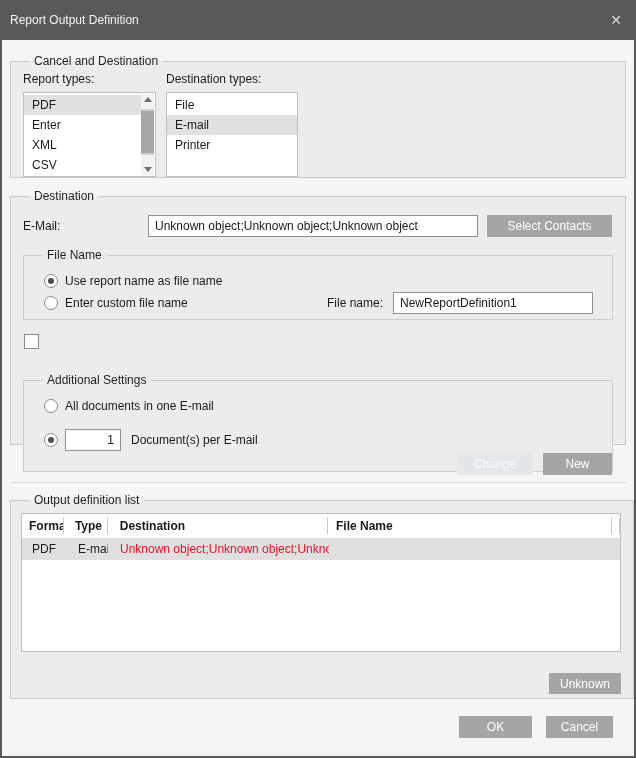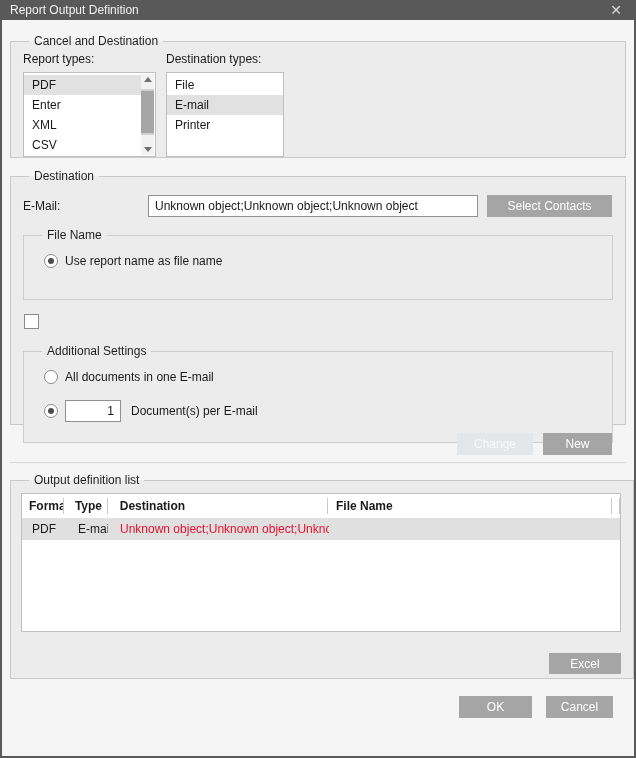--- a/index.html
+++ b/index.html
@@ -1,34 +1,34 @@
 <!DOCTYPE html>
 <html><head>
 <meta charset="utf-8">
 <style>
   * { margin:0; padding:0; box-sizing:border-box; }
   html,body { width:636px; height:758px; }
   body { font-family:"Liberation Sans","DejaVu Sans",sans-serif; font-size:12px; color:#1a1a1a; background:#fff; }
 
   .dialog { width:636px; height:758px; border:2px solid #595959; border-top:none; background:#f5f5f5; overflow:hidden; }
 
-  .titlebar { height:20px; background:#595959; margin:0 -2px; display:flex; align-items:center; padding:0 10px; }
+  .titlebar { height:40px; background:#595959; margin:0 -2px; display:flex; align-items:center; padding:0 10px; }
   .titlebar .title { color:#f2f2f2; font-size:12px; }
   .titlebar .close { margin-left:auto; color:#dcdcdc; font-size:14px; line-height:1; cursor:default; padding:2px 4px; }
 
   .body { padding:0 8px; height:732px; overflow:hidden; }
 
   fieldset { border:1px solid #c7c9cb; background:#ececec; padding:2px 12px 8px; }
   legend { padding:0 5px; margin-left:6px; font-size:12px; color:#1f1f1f; }
   fieldset.nested { border-color:#cbcdcf; background:#ececec; }
 
   .fs-format { margin-top:14px; height:124px; }
   .cols { display:flex; }
   .col1 { width:133px; }
-  .col2 { margin-left:10px; width:118px; }
+  .col2 { margin-left:10px; width:132px; }
   .field-label { margin:2px 0 6px; }
 
   .listbox { background:#fff; border:1px solid #bfbfbf; height:85px; position:relative; overflow:hidden; padding-top:2px; }
   .lb-item { height:20px; line-height:20px; padding-left:8px; }
   .lb-item.selected { background:#e1e1e1; }
   .lb-scroll { position:absolute; top:1px; right:1px; bottom:1px; width:13px; background:#f2f2f2; display:flex; flex-direction:column; }
   .sb-arrow { height:11px; display:flex; align-items:center; justify-content:center; }
   .sb-arrow span { width:0; height:0; border-left:4px solid transparent; border-right:4px solid transparent; }
   .sb-up span { border-bottom:5px solid #6f6f6f; }
   .sb-down span { border-top:5px solid #6f6f6f; }
@@ -50,21 +50,21 @@
   .radio-label { margin-left:7px; }
   .fn-row2 { position:relative; }
   .fn-right { position:absolute; right:7px; top:-4px; display:flex; align-items:center; }
   .fn-label { margin-right:10px; }
   .filename-input { width:200px; background:#ececec; border-color:#b3b3b3; }
 
   .check-row { display:flex; align-items:center; margin-top:14px; margin-left:1px; }
   .checkbox { width:15px; height:15px; border:1px solid #8a8a8a; background:#fff; flex:0 0 auto; }
   .check-label { margin-left:8px; }
 
-  .fs-additional { margin-top:15px; height:99px; padding-top:4px; }
+  .fs-additional { margin-top:24px; height:99px; padding-top:4px; }
   .docs-row { margin-top:16px; }
   .docs-input { width:56px; margin-left:7px; text-align:right; }
   .docs-label { margin-left:10px; }
 
   .actions-row { display:flex; justify-content:flex-end; gap:10px; margin-top:8px; padding-right:14px; }
   .btn-change { width:76px; background:#e3e7e9; color:#f8fafa; }
   .btn-new { width:69px; }
 
   .separator { border:none; border-top:1px solid #d9d9d9; margin-top:7px; }
 
@@ -143,20 +143,28 @@
         <input class="text email-input" type="text" value="Unknown object;Unknown object;Unknown object" style="">
         <button class="btn btn-select-contacts">Select Contacts</button>
       </div>
 
       <fieldset class="nested fs-filename">
         <legend>File Name</legend>
         <div class="radio-row">
           <span class="radio checked"></span>
           <span class="radio-label">Use report name as file name</span>
         </div>
+        <div class="radio-row fn-row2">
+          <span class="radio"></span>
+          <span class="radio-label">Enter custom file name</span>
+          <span class="fn-right">
+            <span class="fn-label">File name:</span>
+            <input class="text filename-input" type="text" value="NewReportDefinition1" style="">
+          </span>
+        </div>
       </fieldset>
 
       <div class="check-row">
         <span class="checkbox"></span>
       </div>
 
       <fieldset class="nested fs-additional">
         <legend>Additional Settings</legend>
         <div class="radio-row">
           <span class="radio"></span>
@@ -188,21 +196,21 @@
           <div class="tc tc-fill"></div>
         </div>
         <div class="t-row">
           <div class="tc tc-format">PDF</div>
           <div class="tc tc-type">E-mail</div>
           <div class="tc tc-dest red">Unknown object;Unknown object;Unknown object</div>
           <div class="tc tc-fill"></div>
         </div>
       </div>
       <div class="delete-row">
-        <button class="btn btn-delete">Excel</button>
+        <button class="btn btn-delete">Unknown</button>
       </div>
     </fieldset>
 
     <div class="footer">
       <button class="btn btn-ok">OK</button>
       <button class="btn btn-cancel">Cancel</button>
     </div>
 
   </div>
 </div>

